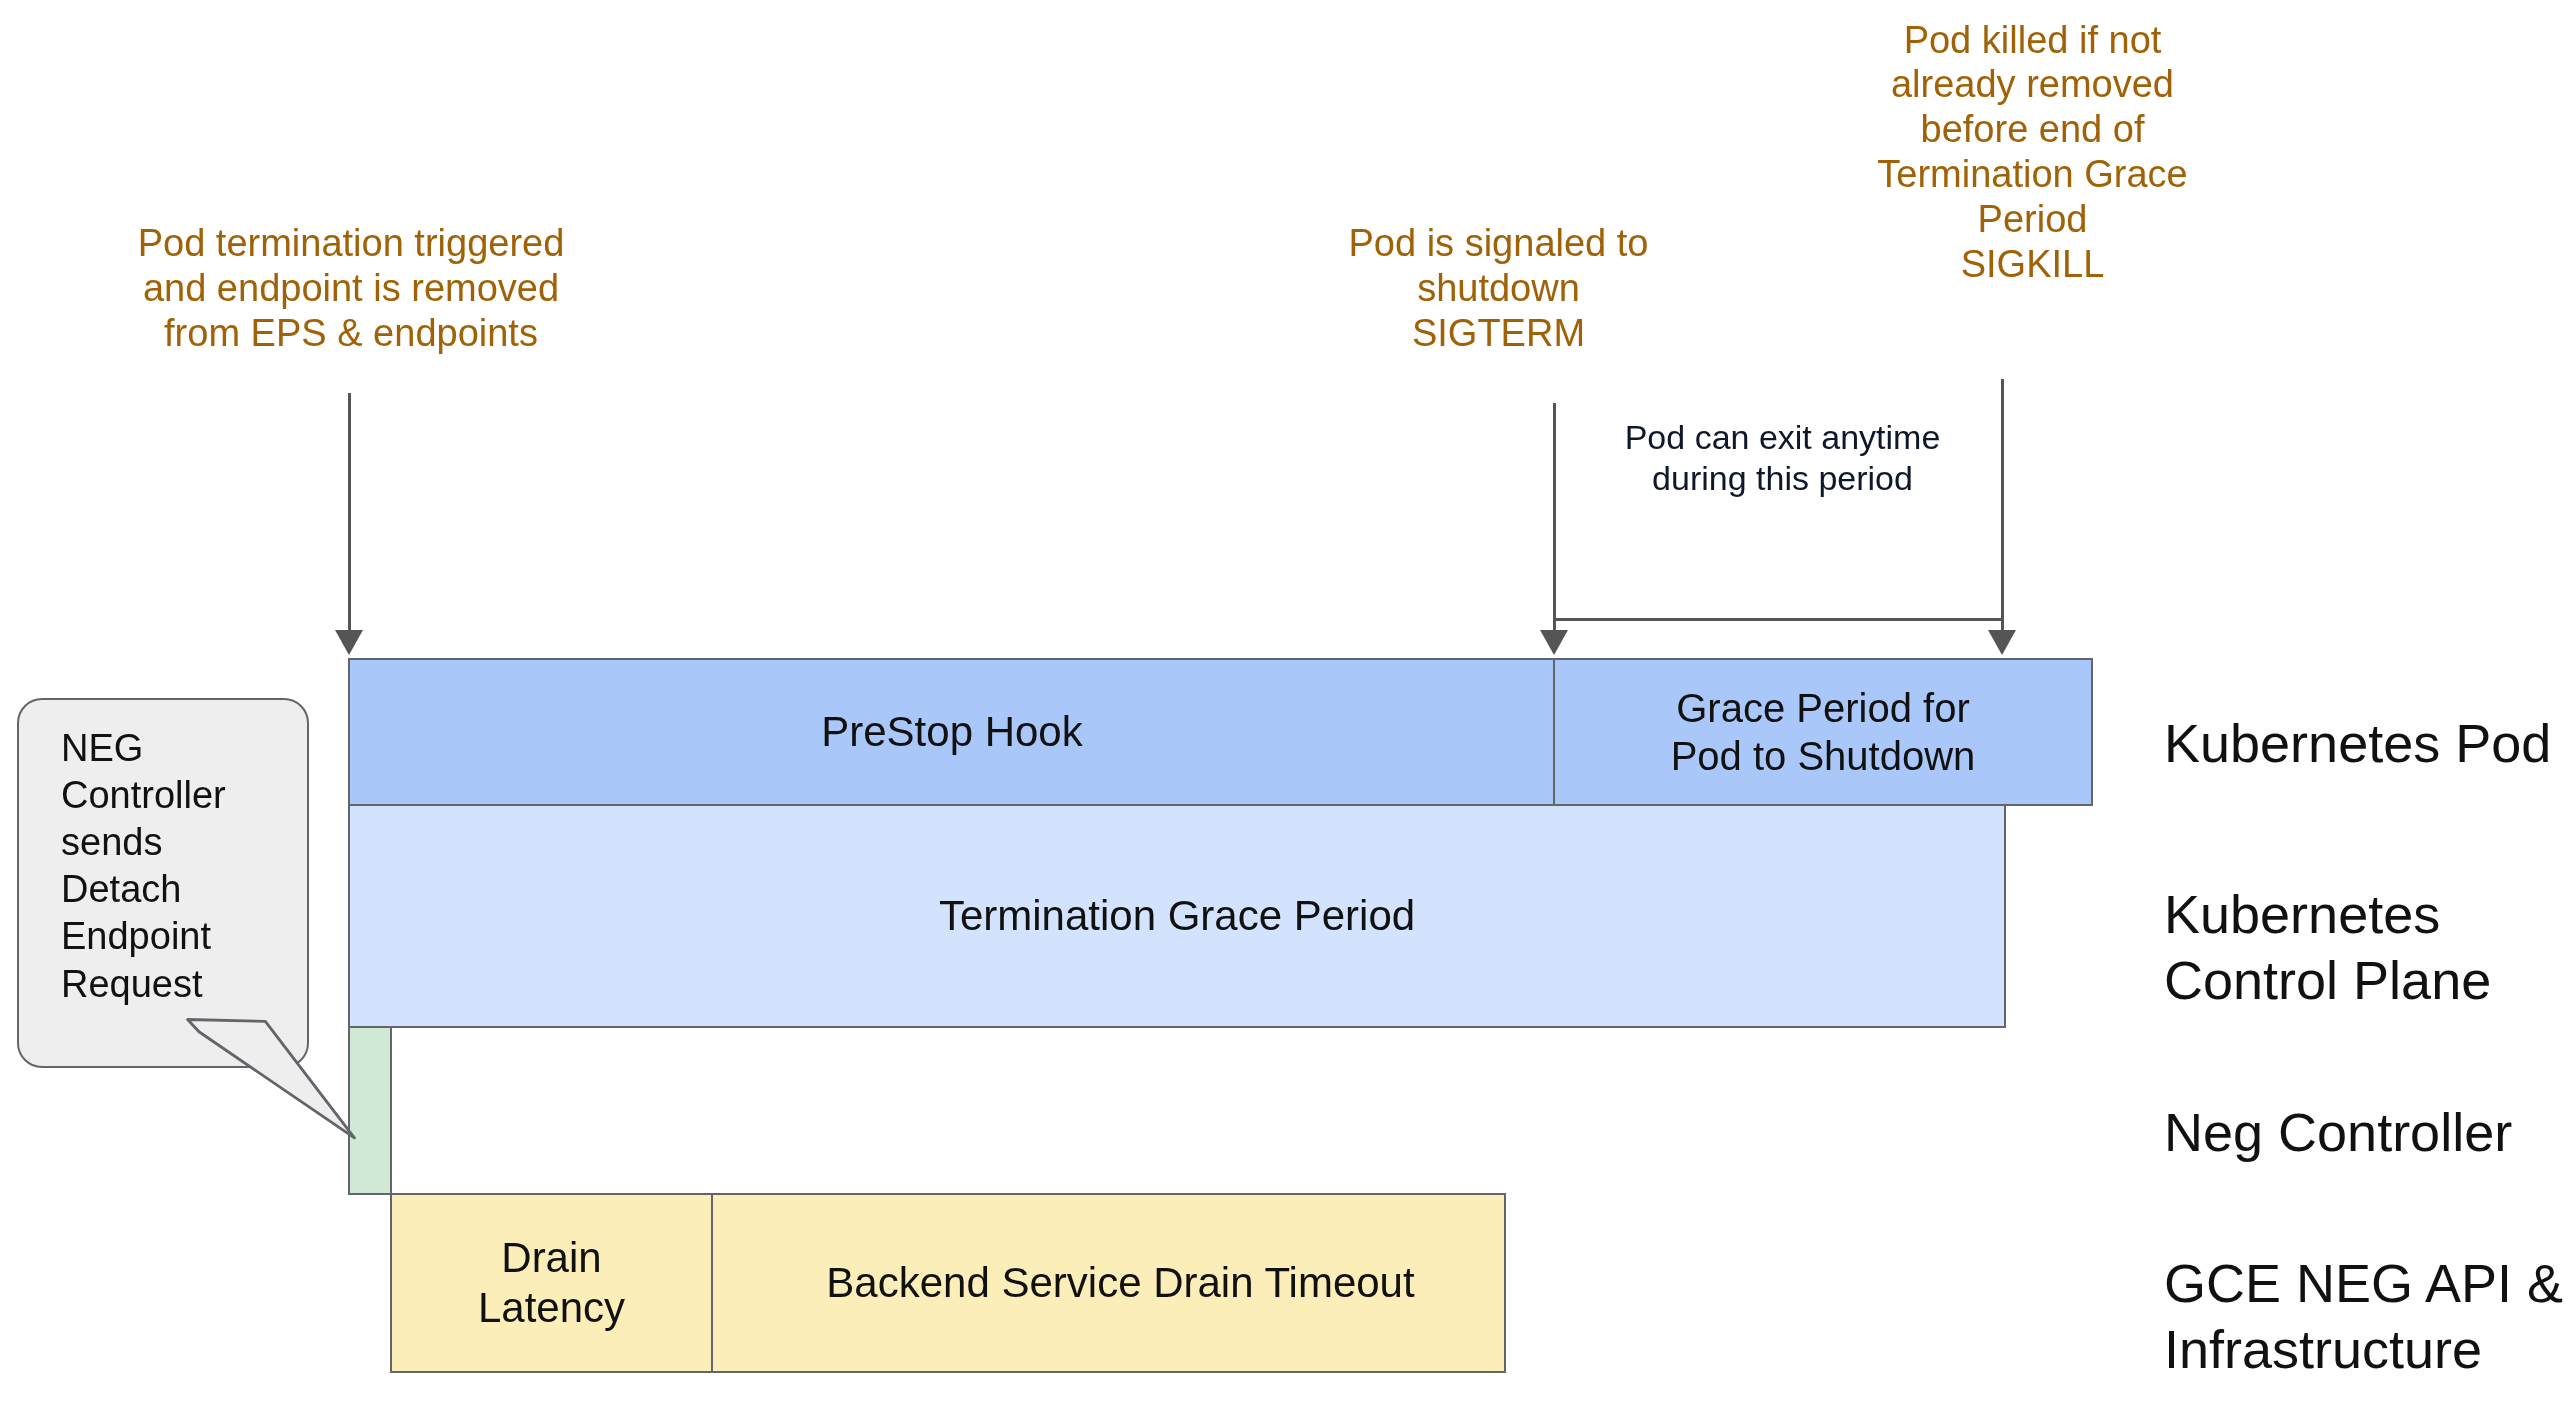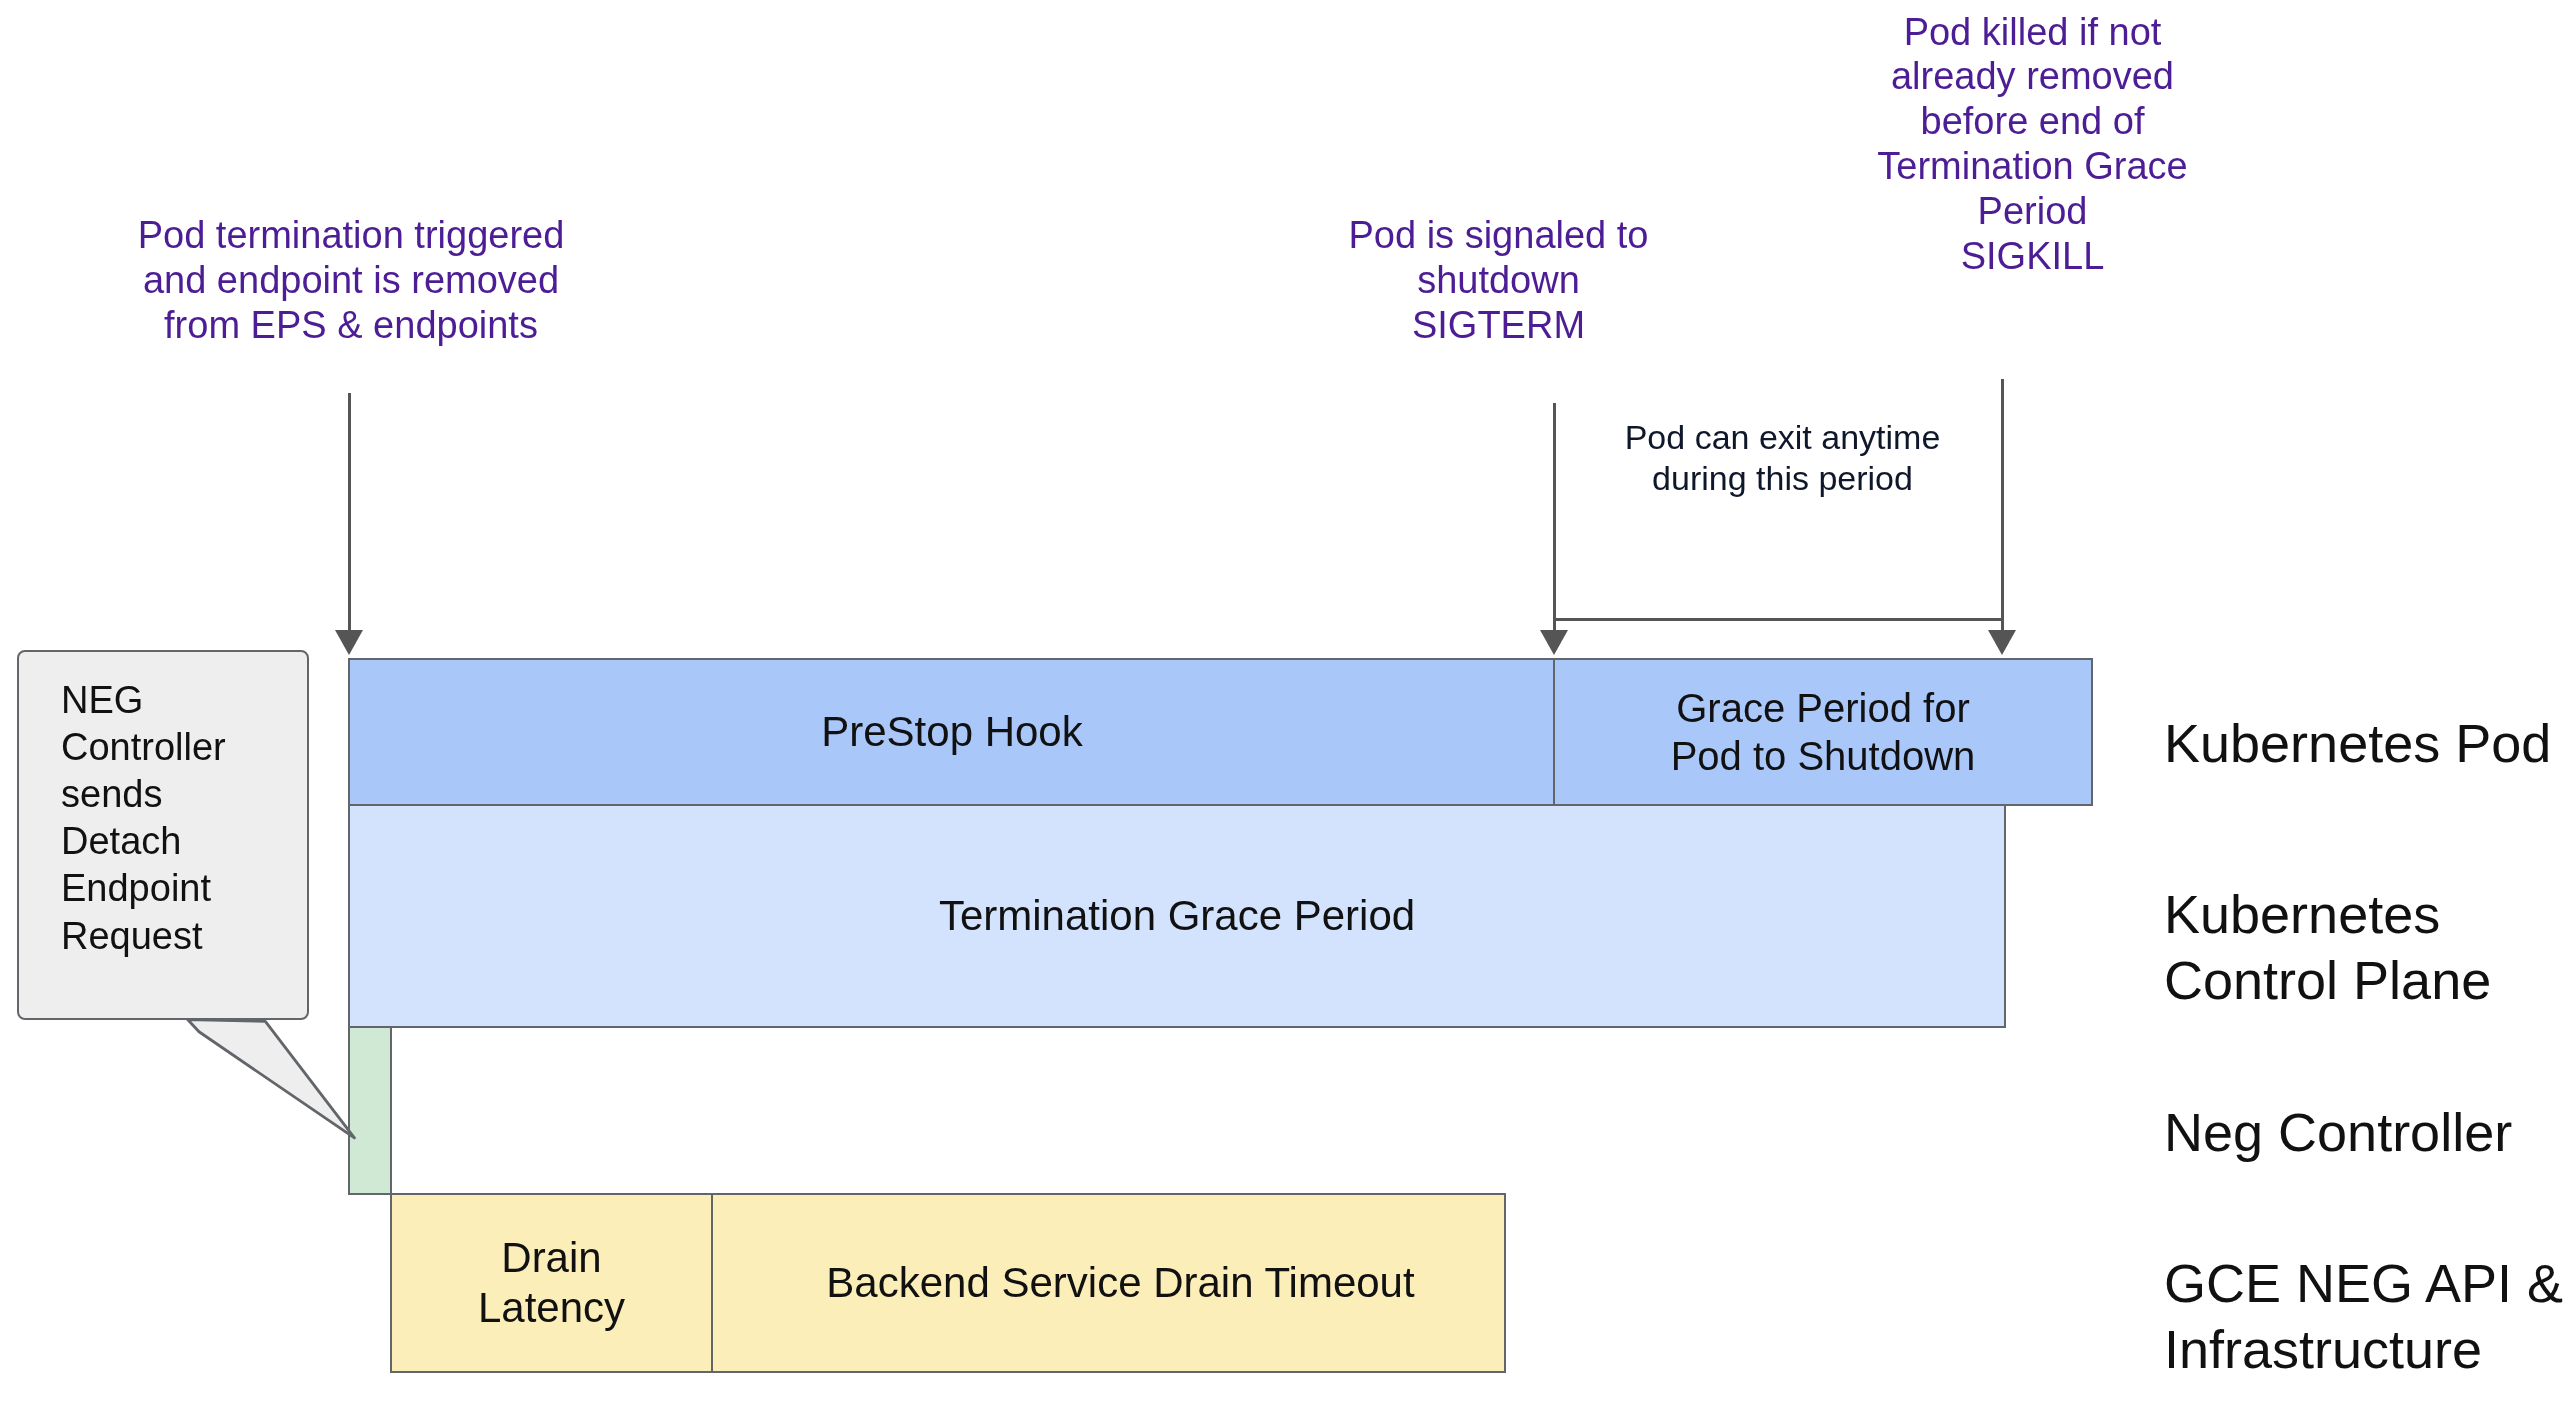--- a/index.html
+++ b/index.html
@@ -19,23 +19,24 @@
     background: #ffffff;
     overflow: hidden;
   }
 
   
   .anno {
     position: absolute;
     text-align: center;
     font-size: 38px;
     line-height: 1.18;
-    color: #4c1d95;
+    color: #a16207;
     white-space: pre-line;
     font-family: "Liberation Sans", sans-serif;
+    margin-top: 8px;
   }
   .anno-small {
     position: absolute;
     text-align: center;
     font-size: 34px;
     line-height: 1.2;
     color: #0f172a;
     white-space: pre-line;
     font-family: "Liberation Sans", sans-serif;
   }
@@ -92,27 +93,28 @@
   .bar-neg          { background: #cfe9d4; }
   .bar-drain        { background: #fbeeb8; }
   .bar-bsdt         { background: #fbeeb8; }
 
   
   .callout {
     position: absolute;
     box-sizing: border-box;
     background: #eeeeee;
     border: 2.8px solid #62666b;
-    border-radius: 8px;
+    border-radius: 25px;
     padding: 25px 21px 34px 42px;
     font-size: 38px;
     line-height: 1.24;
     color: #111111;
     white-space: pre-line;
     font-family: "Liberation Sans", sans-serif;
+    margin-top: 48px;
   }
   .callout-tail {
     position: absolute;
     overflow: visible;
   }
 </style>
 </head>
 <body>
 
 <div id="canvas">

